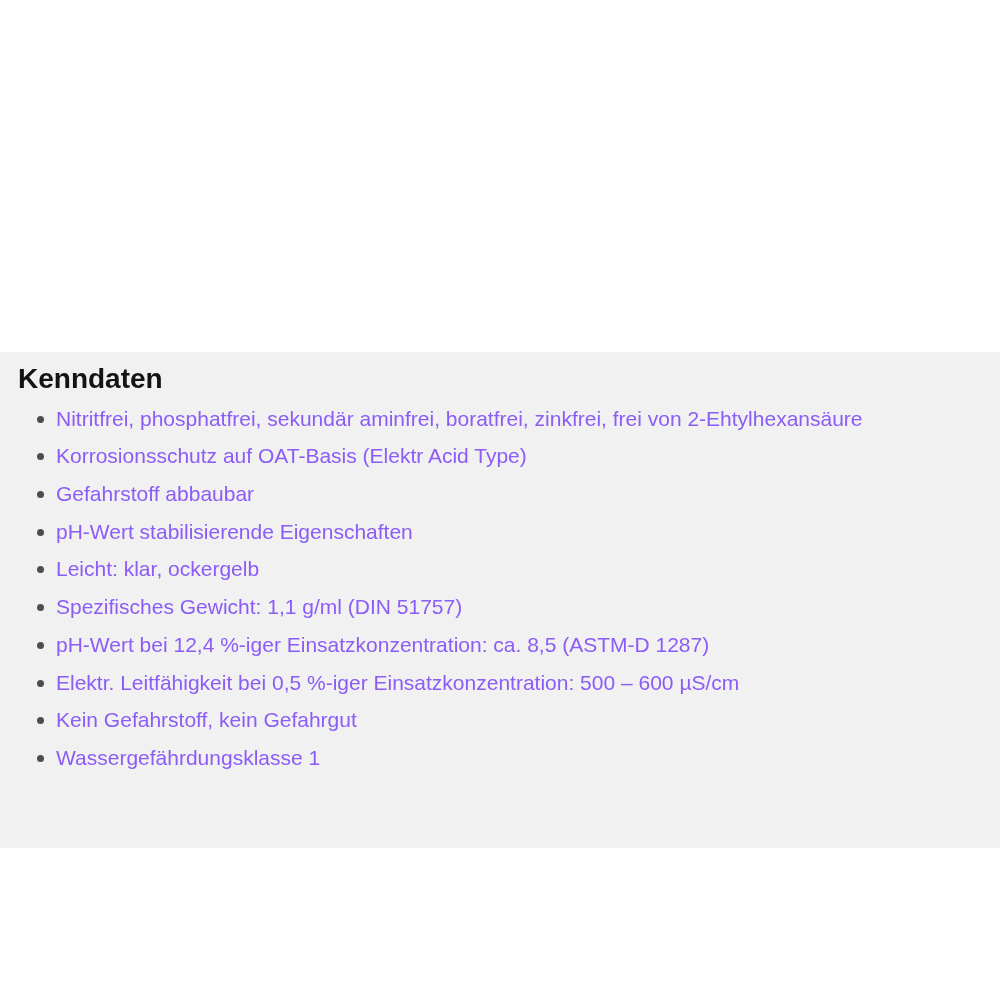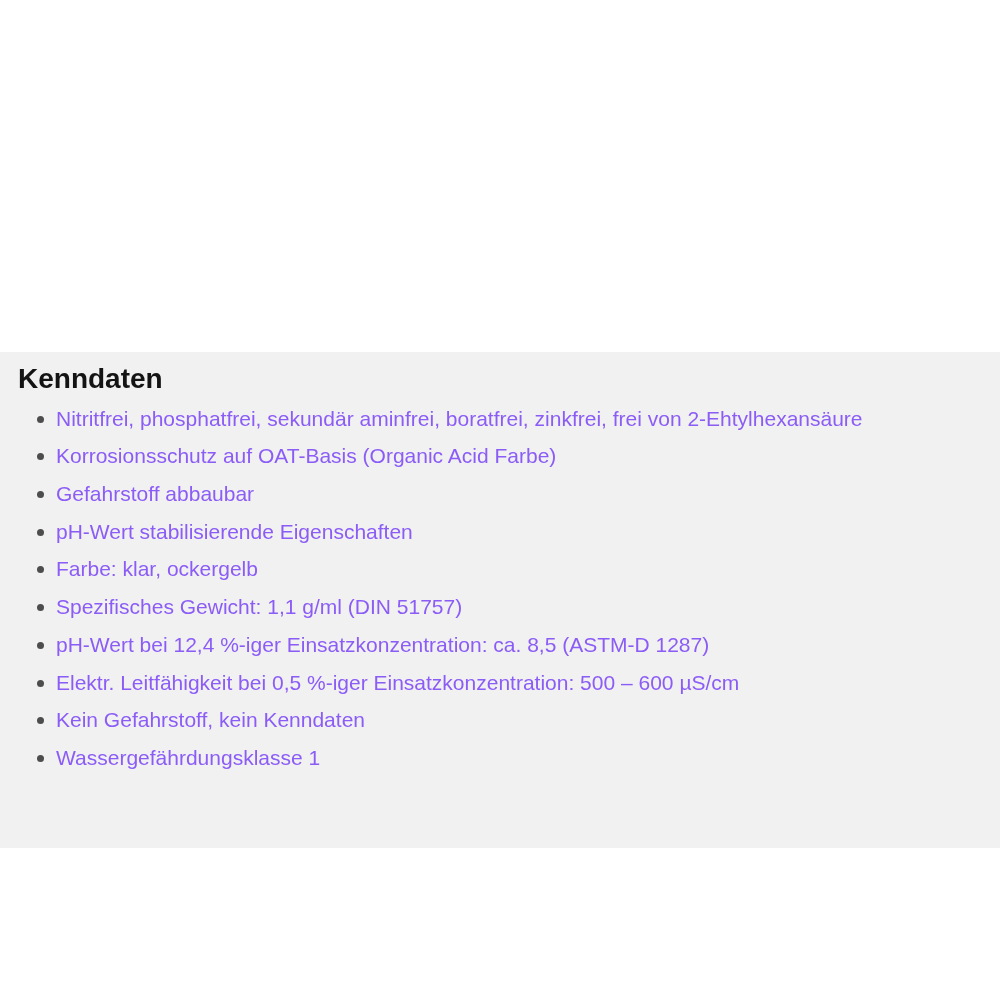--- a/index.html
+++ b/index.html
@@ -59,24 +59,24 @@
   }
 </style>
 </head>
 <body>
 
 <div class="page">
   <section class="spec-panel">
     <h2 class="spec-title">Kenndaten</h2>
     <ul class="spec-list">
         <li>Nitritfrei, phosphatfrei, sekundär aminfrei, boratfrei, zinkfrei, frei von 2-Ehtylhexansäure</li>
-        <li>Korrosionsschutz auf OAT-Basis (Organic Acid Farbe)</li>
+        <li>Korrosionsschutz auf OAT-Basis (Elektr Acid Type)</li>
         <li>Gefahrstoff abbaubar</li>
         <li>pH-Wert stabilisierende Eigenschaften</li>
-        <li>Farbe: klar, ockergelb</li>
+        <li>Leicht: klar, ockergelb</li>
         <li>Spezifisches Gewicht: 1,1 g/ml (DIN 51757)</li>
         <li>pH-Wert bei 12,4 %-iger Einsatzkonzentration: ca. 8,5 (ASTM-D 1287)</li>
         <li>Elektr. Leitfähigkeit bei 0,5 %-iger Einsatzkonzentration: 500 – 600 µS/cm</li>
-        <li>Kein Gefahrstoff, kein Kenndaten</li>
+        <li>Kein Gefahrstoff, kein Gefahrgut</li>
         <li>Wassergefährdungsklasse 1</li>
       </ul>
   </section>
 </div>
 
 </body></html>

